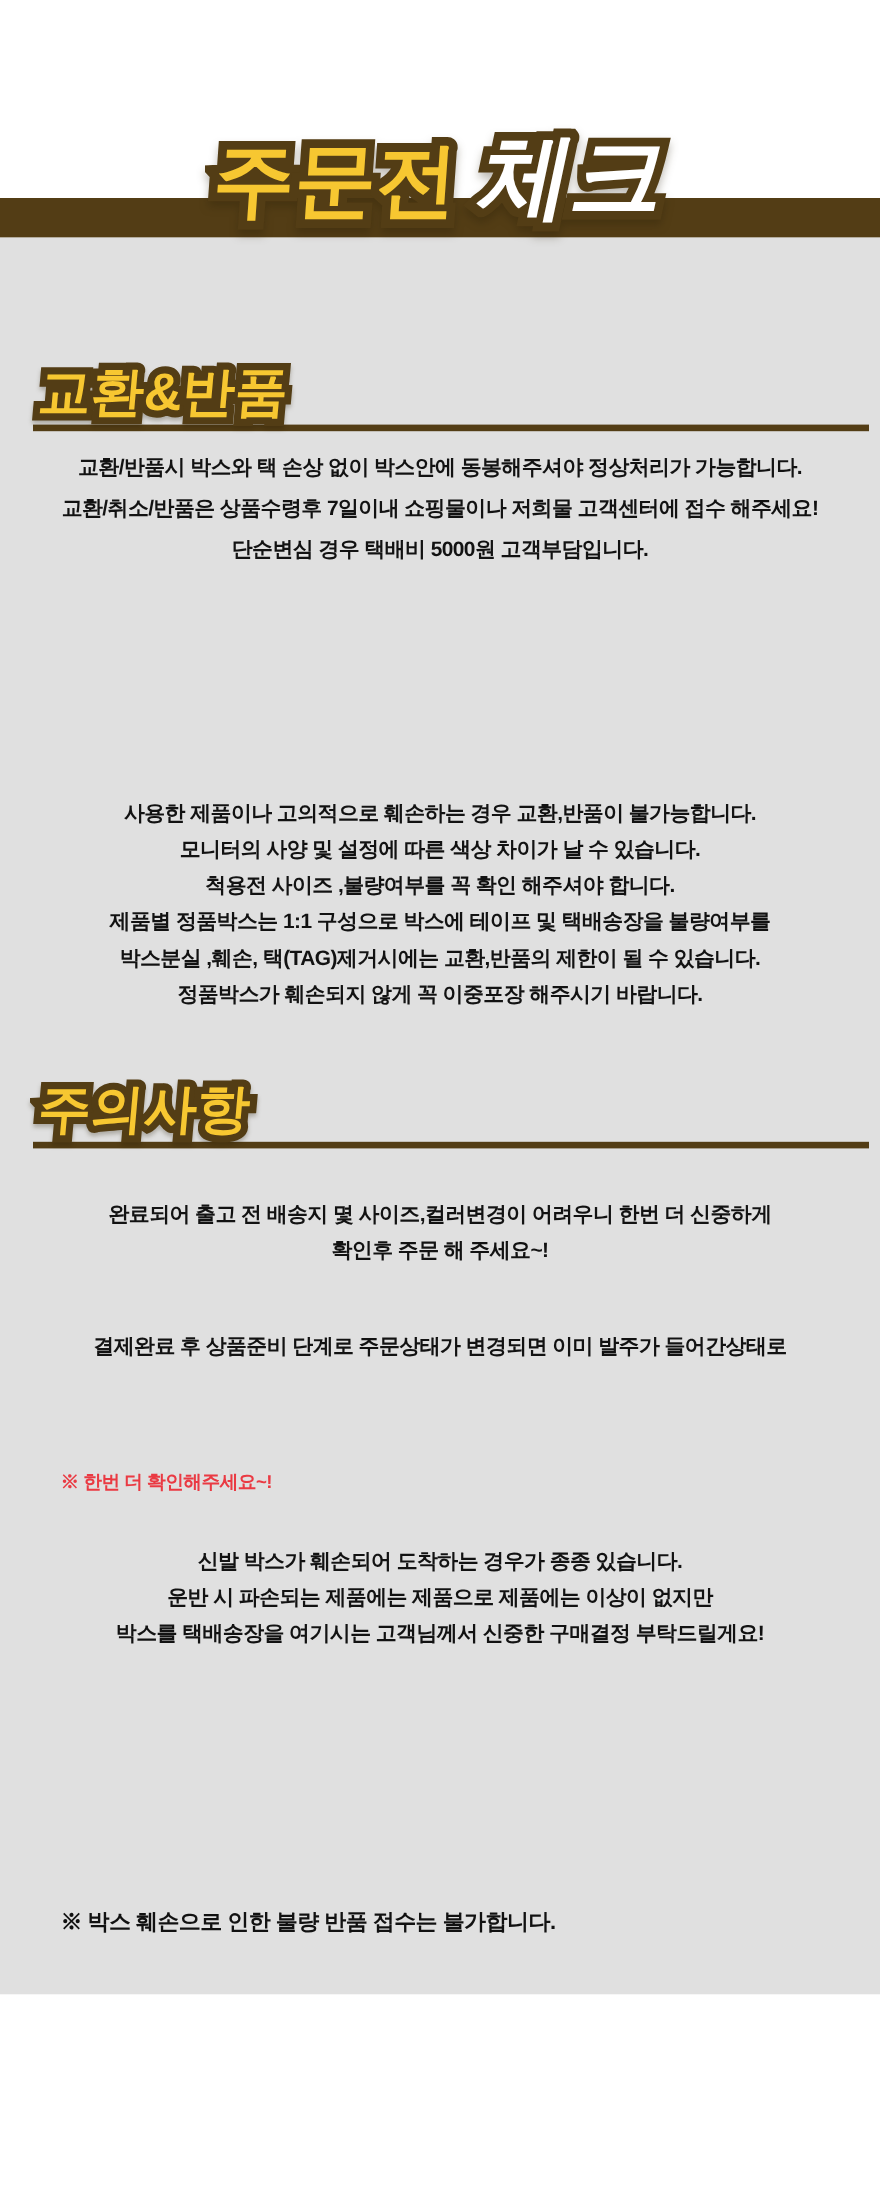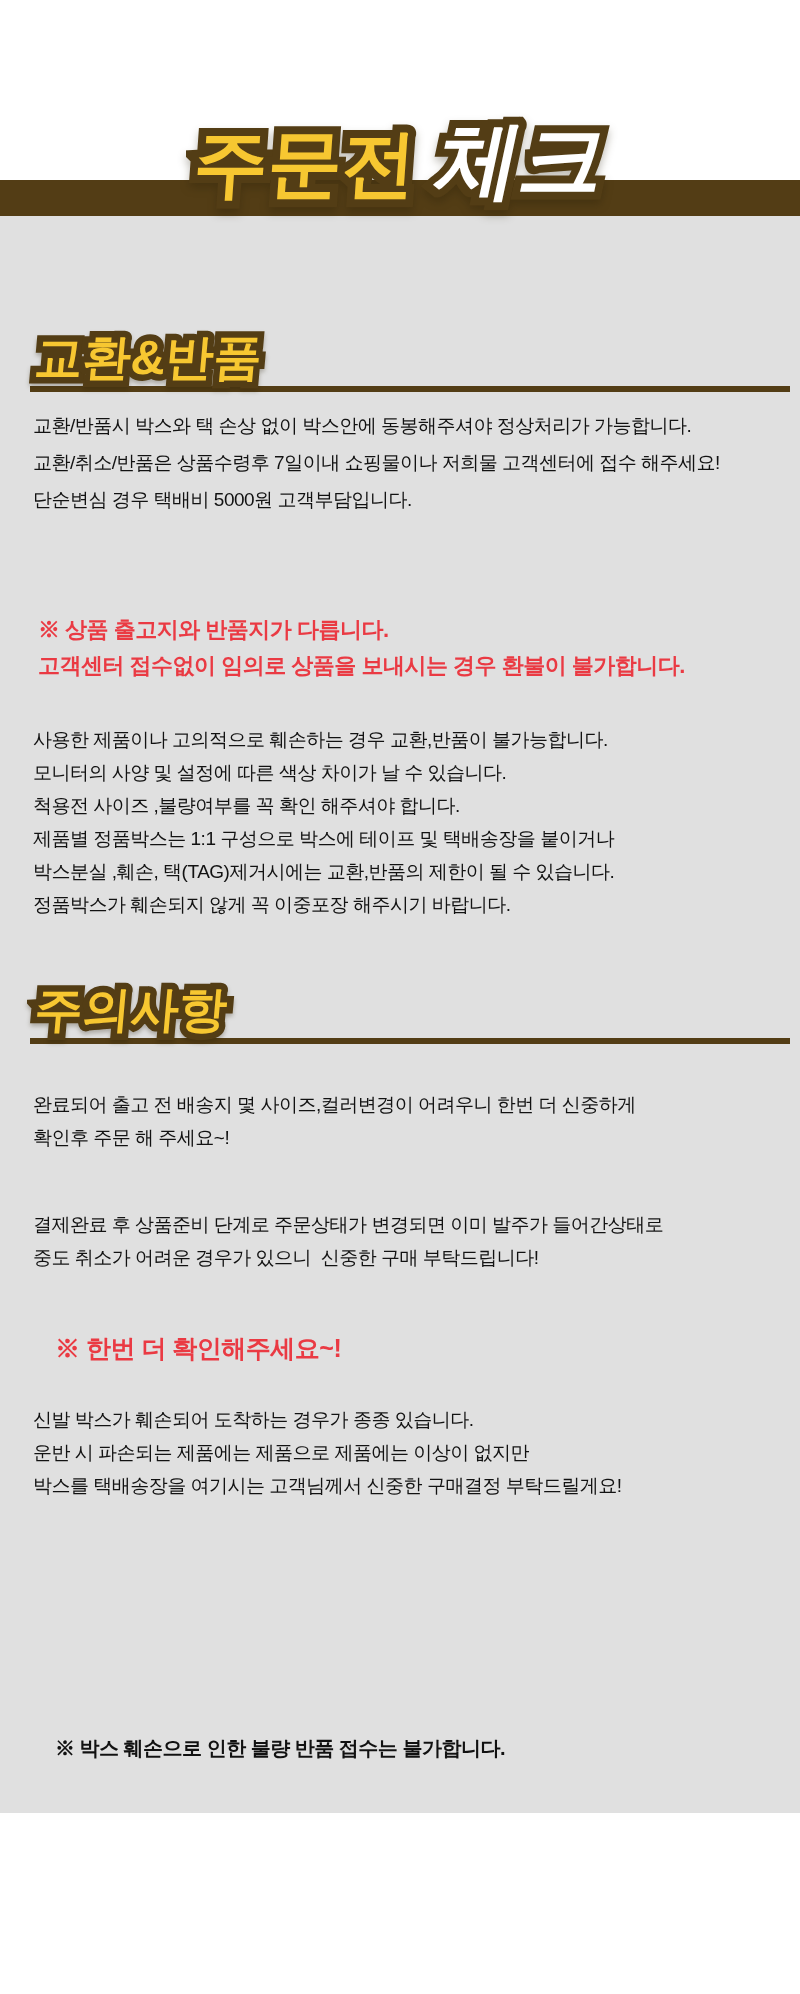--- a/index.html
+++ b/index.html
@@ -53,34 +53,34 @@
   .sec-title .ol{transform:skewX(-5deg);}
   .sec-title .stroke{-webkit-text-stroke:13px var(--brown);}
   .sec-title .fill{color:var(--yellow);}
   .sec-underline{
     position:absolute;left:30px;width:760px;height:6px;background:var(--brown);
     z-index:1;
   }
 
   
   .tblock{
-    position:absolute;left:33px;width:760px;color:var(--ink);
-    font-weight:400;font-size:19px;letter-spacing:-0.5px;
+    position:absolute;left:20px;width:760px;color:var(--ink);
+    font-weight:700;font-size:19px;letter-spacing:-0.5px;text-align:center;
   }
   .tblock .line{white-space:pre;line-height:33px;}
   .lh37 .line{line-height:37px;}
   .u{border-bottom:3px solid #151515;}
   .red-block{
     position:absolute;left:38px;color:var(--red);font-weight:800;
     font-size:22px;letter-spacing:-0.5px;
   }
   .red-block .line{white-space:pre;line-height:36px;}
   .red-single{
     position:absolute;left:55px;color:var(--red);font-weight:800;
-    font-size:25px;letter-spacing:-0.5px;line-height:36px;white-space:pre;
+    font-size:17px;letter-spacing:-0.5px;line-height:36px;white-space:pre;
   }
   .footer-note{
     position:absolute;left:55px;top:1732px;color:#111;font-weight:800;
     font-size:20px;letter-spacing:-0.5px;line-height:33px;white-space:pre;
   }
 </style>
 </head>
 <body>
 
 <div class="page">
@@ -106,50 +106,45 @@
       <span class="fill">교환&amp;반품</span>
     </span>
   </h2>
 
   <div class="tblock lh37" style="top:407px;">
     <div class="line">교환/반품시 박스와 택 손상 없이 박스안에 동봉해주셔야 정상처리가 가능합니다.</div>
     <div class="line">교환/취소/반품은 상품수령후 7일이내 쇼핑물이나 저희물 고객센터에 접수 해주세요!</div>
     <div class="line">단순변심 경우 택배비 5000원 고객부담입니다.</div>
   </div>
 
-  <div class="red-block" style="top:612px;">
-    <div class="line">※ 상품 출고지와 반품지가 다릅니다.</div>
-    <div class="line">고객센터 접수없이 임의로 상품을 보내시는 경우 환불이 불가합니다.</div>
-  </div>
 
   <div class="tblock" style="top:723px;">
     <div class="line">사용한 제품이나 고의적으로 훼손하는 경우 교환,반품이 불가능합니다.</div>
     <div class="line">모니터의 사양 및 설정에 따른 색상 차이가 날 수 있습니다.</div>
     <div class="line">척용전 사이즈 ,불량여부를 꼭 확인 해주셔야 합니다.</div>
-    <div class="line">제품별 정품박스는 1:1 구성으로 박스에 테이프 및 택배송장을 붙이거나</div>
+    <div class="line">제품별 정품박스는 1:1 구성으로 박스에 테이프 및 택배송장을 불량여부를</div>
     <div class="line">박스분실 ,훼손, 택(TAG)제거시에는 교환,반품의 제한이 될 수 있습니다.</div>
     <div class="line">정품박스가 훼손되지 않게 꼭 이중포장 해주시기 바랍니다.</div>
   </div>
 
   <div class="sec-underline" style="top:1038px;"></div>
   <h2 class="sec-title" style="top:986px;">
     <span class="ol">
       <span class="stroke">주의사항</span>
       <span class="fill">주의사항</span>
     </span>
   </h2>
 
   <div class="tblock" style="top:1088px;">
     <div class="line">완료되어 출고 전 배송지 몇 사이즈,컬러변경이 어려우니 한번 더 신중하게</div>
     <div class="line">확인후 주문 해 주세요~!</div>
   </div>
 
   <div class="tblock" style="top:1208px;">
     <div class="line">결제완료 후 상품준비 단계로 주문상태가 변경되면 이미 발주가 들어간상태로</div>
-    <div class="line">중도 취소가 어려운 경우가 있으니  신중한 구매 부탁드립니다!</div>
   </div>
 
   <div class="red-single" style="top:1330px;">※ 한번 더 확인해주세요~!</div>
 
   <div class="tblock" style="top:1403px;">
     <div class="line">신발 박스가 훼손되어 도착하는 경우가 종종 있습니다.</div>
     <div class="line">운반 시 파손되는 제품에는 제품으로 제품에는 이상이 없지만</div>
     <div class="line">박스를 택배송장을 여기시는 고객님께서 신중한 구매결정 부탁드릴게요!</div>
   </div>
 

